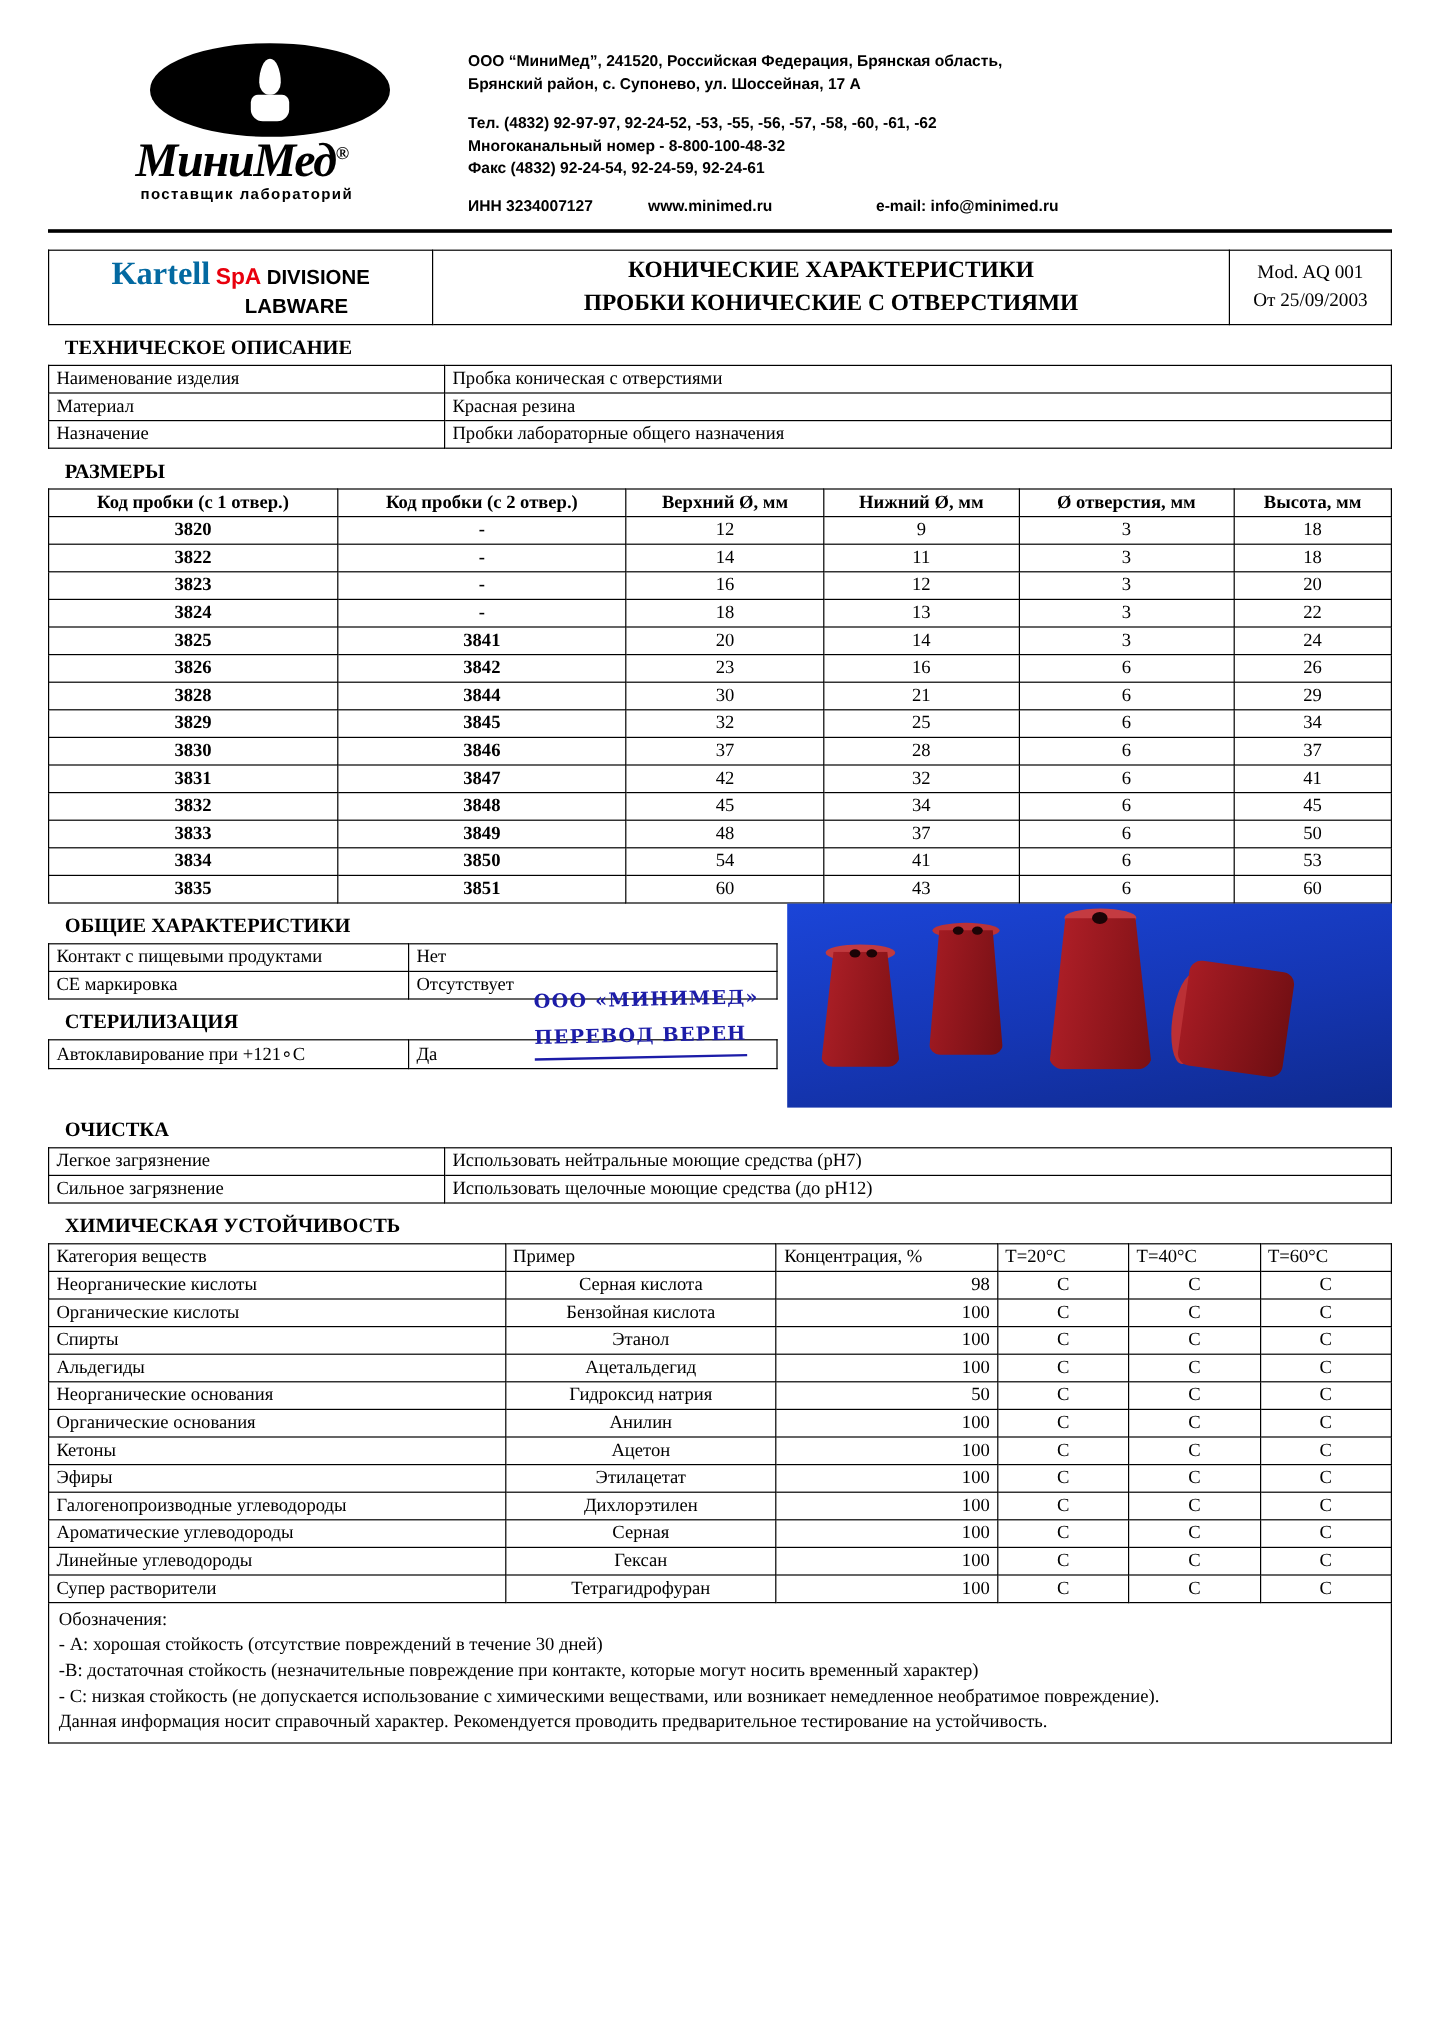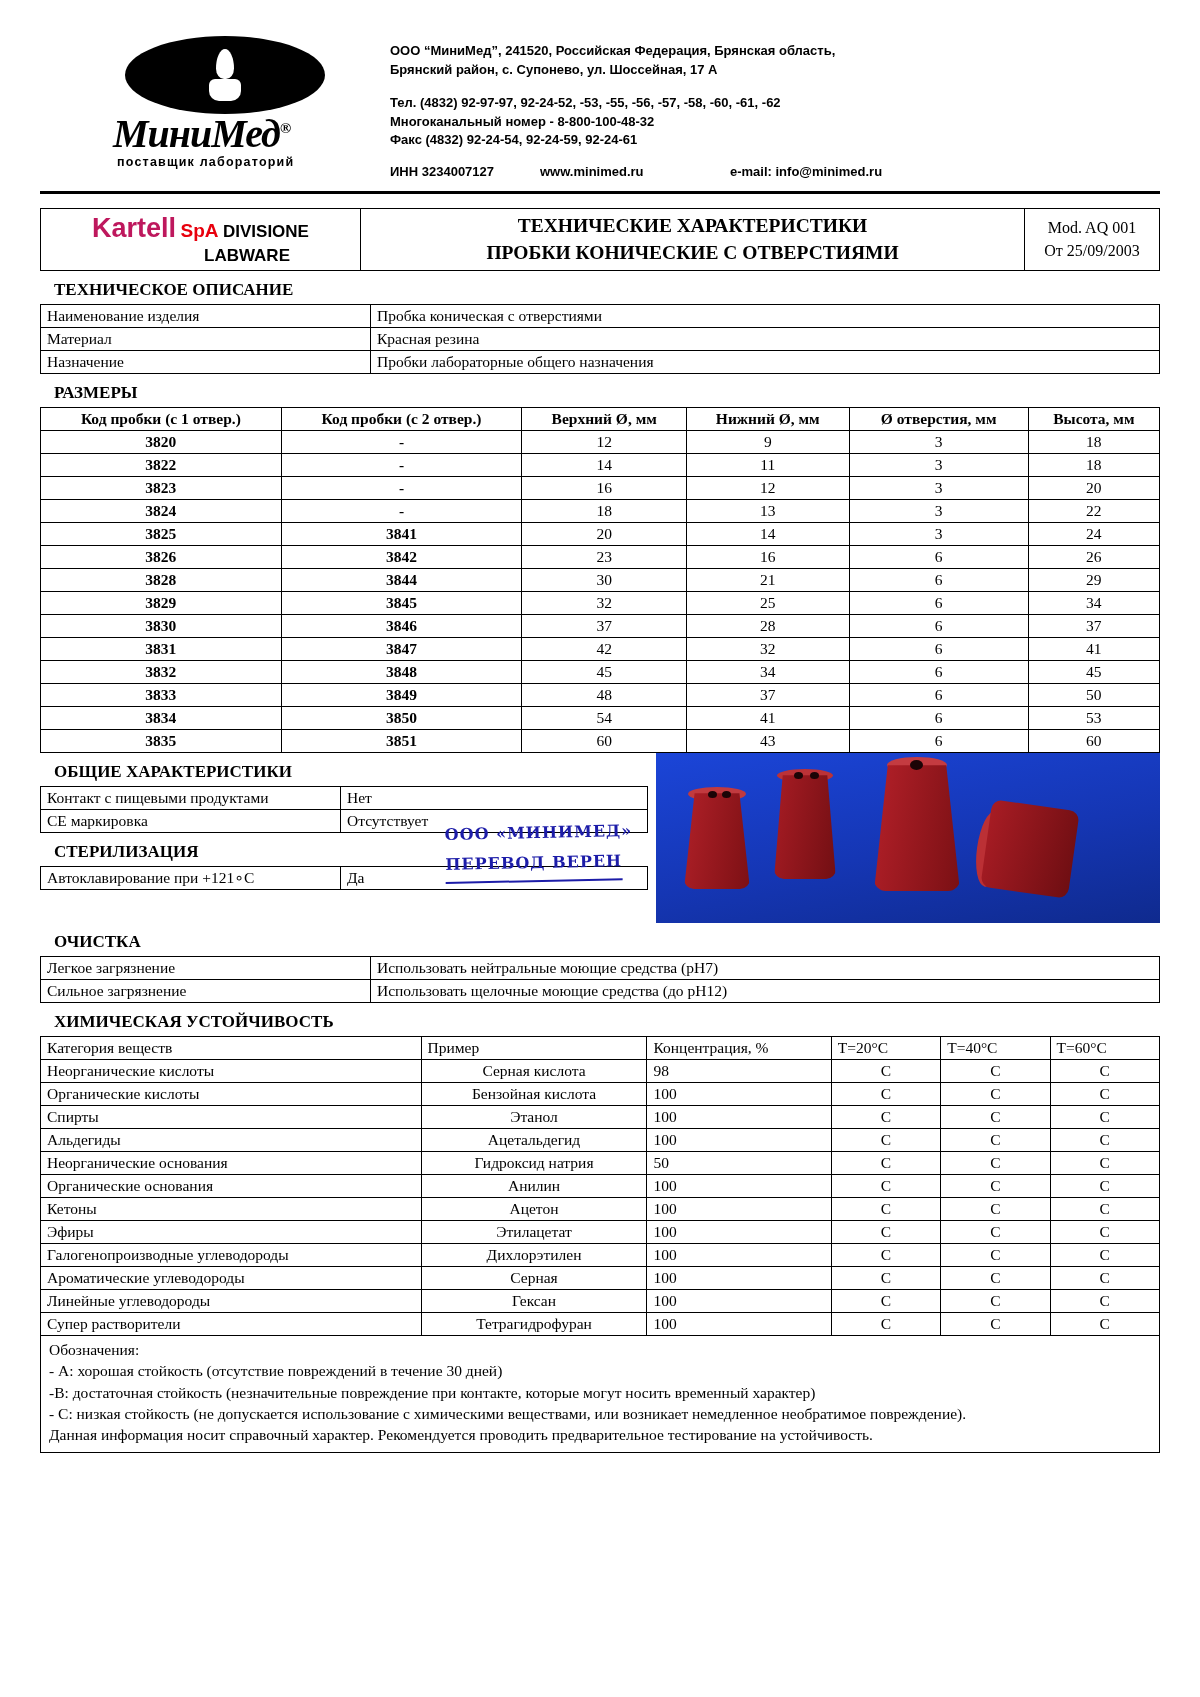--- a/index.html
+++ b/index.html
@@ -50,21 +50,21 @@
   .hdr-text .row3 { margin-top: 14px; display: flex; }
   .hdr-text .row3 .c1 { width: 150px; }
   .hdr-text .row3 .c2 { width: 190px; }
   .hdr-rule { border-top: 3px solid #000; margin: 6px 0 14px 0; }
 
   
   .title-table { width: 100%; border-collapse: collapse; }
   .title-table td { border: 1px solid #000; vertical-align: middle; padding: 4px 8px; }
   .tt-left { width: 320px; text-align: center; }
   .kartell { font-family: "Liberation Sans", sans-serif; }
-  .kartell .k1 { color: #be185d; font-size: 27px; font-weight: bold; }
+  .kartell .k1 { color: #0369a1; font-size: 27px; font-weight: bold; font-family: Liberation Serif, serif; }
   .kartell .k2 { color: #e8000d; font-size: 19px; font-weight: bold; }
   .kartell .k3 { font-size: 17px; font-weight: bold; }
   .kartell .k4 { font-size: 17px; font-weight: bold; display: block; text-align: right; padding-right: 62px; margin-top: 2px;}
   .tt-mid { text-align: center; font-size: 19.5px; font-weight: bold; line-height: 1.35; }
   .tt-right { width: 135px; text-align: center; font-size: 16px; line-height: 1.4; }
 
   
   h2.sec {
     font-size: 17px; font-weight: bold; margin: 9px 0 4px 14px;
   }
@@ -118,21 +118,21 @@
   .p4 { left: 330px; top: 52px; width: 88px; height: 88px;
         background: linear-gradient(100deg,#a81c24 0%,#6e0e12 100%);
         border-radius: 10px; transform: rotate(8deg); }
   .p4top { position:absolute; left:321px; top:58px; width:26px; height:76px; background:#bb3035; border-radius:50%; transform: rotate(8deg); }
 
   
   .chem-table th { text-align: left; font-size: 15px; font-weight: normal; padding: 3px 4px; }
   .chem-table td { font-size: 15px; height: 22px; }
   .chem-table td.cat { width: 320px; }
   .chem-table td.ex { width: 190px; text-align: center; }
-  .chem-table td.conc { width: 155px; text-align: left; }
+  .chem-table td.conc { width: 155px; text-align: right; }
   .chem-table td.t { width: 92px; text-align: center; }
   .notes { border: 1px solid #000; border-top: none; padding: 3px 8px 6px 8px; font-size: 15.5px; line-height: 1.3; }
   .notes div { margin: 1px 0; }
 </style>
 </head>
 <body>
 
 <div class="page">
 
   <div class="header">
@@ -167,21 +167,21 @@
         <tr>
       <td class="tt-left">
         <div class="kartell">
           <span class="k1">Kartell</span>
           <span class="k2">SpA</span>
           <span class="k3">DIVISIONE</span>
           <span class="k4">LABWARE</span>
         </div>
       </td>
       <td class="tt-mid">
-        <div>ТЕХНИЧЕСКИЕ ХАРАКТЕРИСТИКИ</div>
+        <div>КОНИЧЕСКИЕ ХАРАКТЕРИСТИКИ</div>
         <div>ПРОБКИ КОНИЧЕСКИЕ С ОТВЕРСТИЯМИ</div>
       </td>
       <td class="tt-right">
         <div>Mod. AQ 001</div>
         <div>От 25/09/2003</div>
       </td>
     </tr>
   </tbody>
     </table>
 

